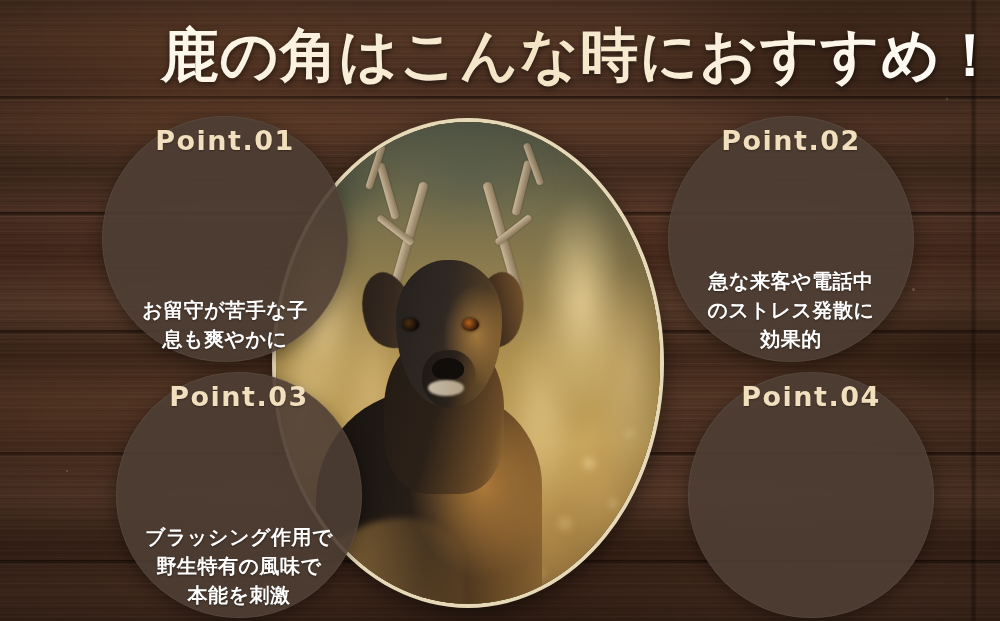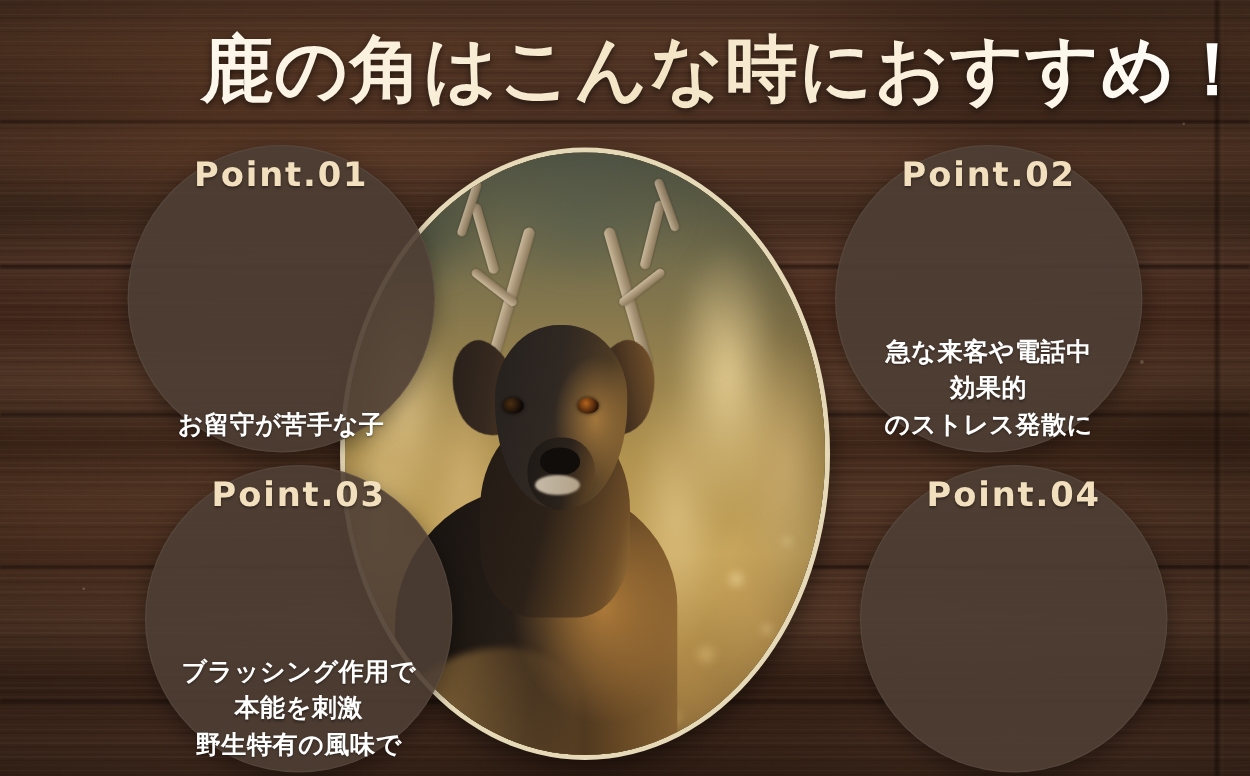--- a/index.html
+++ b/index.html
@@ -283,38 +283,39 @@
       <div class="deer-nose"></div>
       <div class="deer-chin"></div>
       <div class="deer-shade"></div>
     </div>
   </div>
 
   <div class="bubble p1">
     <div class="pt-label">Point.01</div>
     <div class="pt-lines">
       <div>お留守が苦手な子</div>
+      <div>息も爽やかに</div>
     </div>
   </div>
 
   <div class="bubble p2">
     <div class="pt-label">Point.02</div>
     <div class="pt-lines">
       <div>急な来客や電話中</div>
+      <div>のストレス発散に</div>
       <div>効果的</div>
-      <div>のストレス発散に</div>
     </div>
   </div>
 
   <div class="bubble p3">
     <div class="pt-label">Point.03</div>
     <div class="pt-lines">
       <div>ブラッシング作用で</div>
+      <div>野生特有の風味で</div>
       <div>本能を刺激</div>
-      <div>野生特有の風味で</div>
     </div>
   </div>
 
   <div class="bubble p4">
     <div class="pt-label">Point.04</div>
   </div>
 
 </div>
 
 </body></html>

